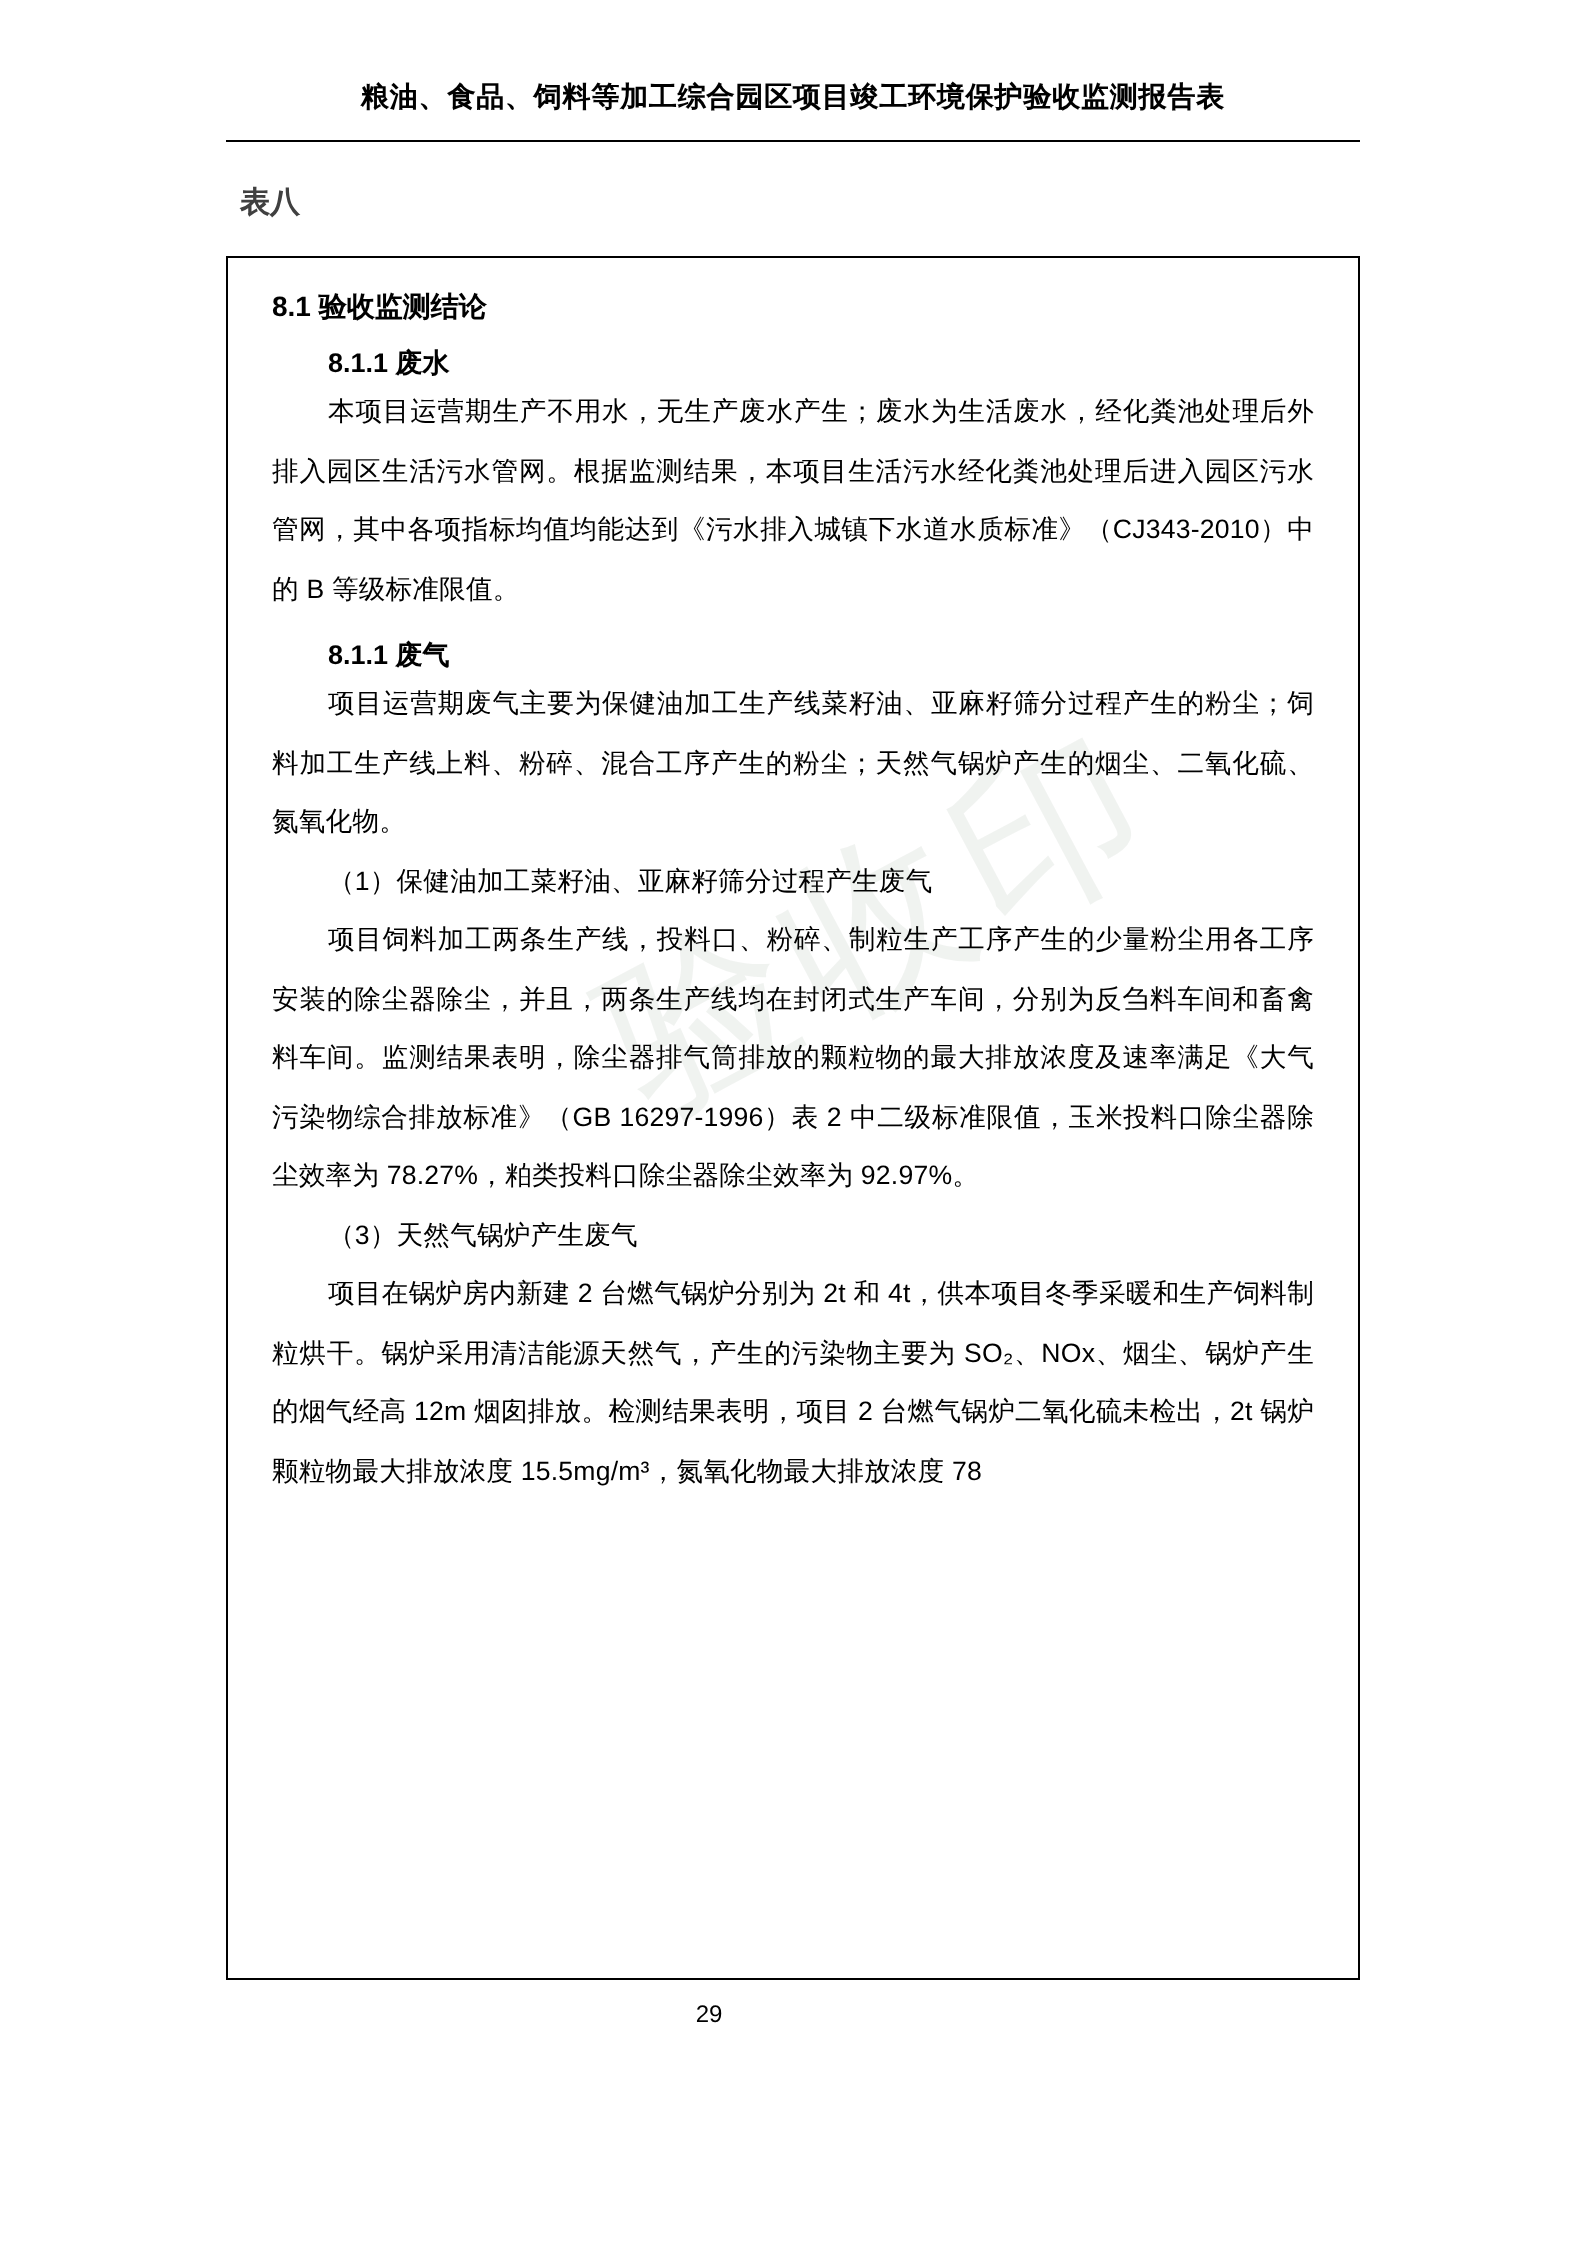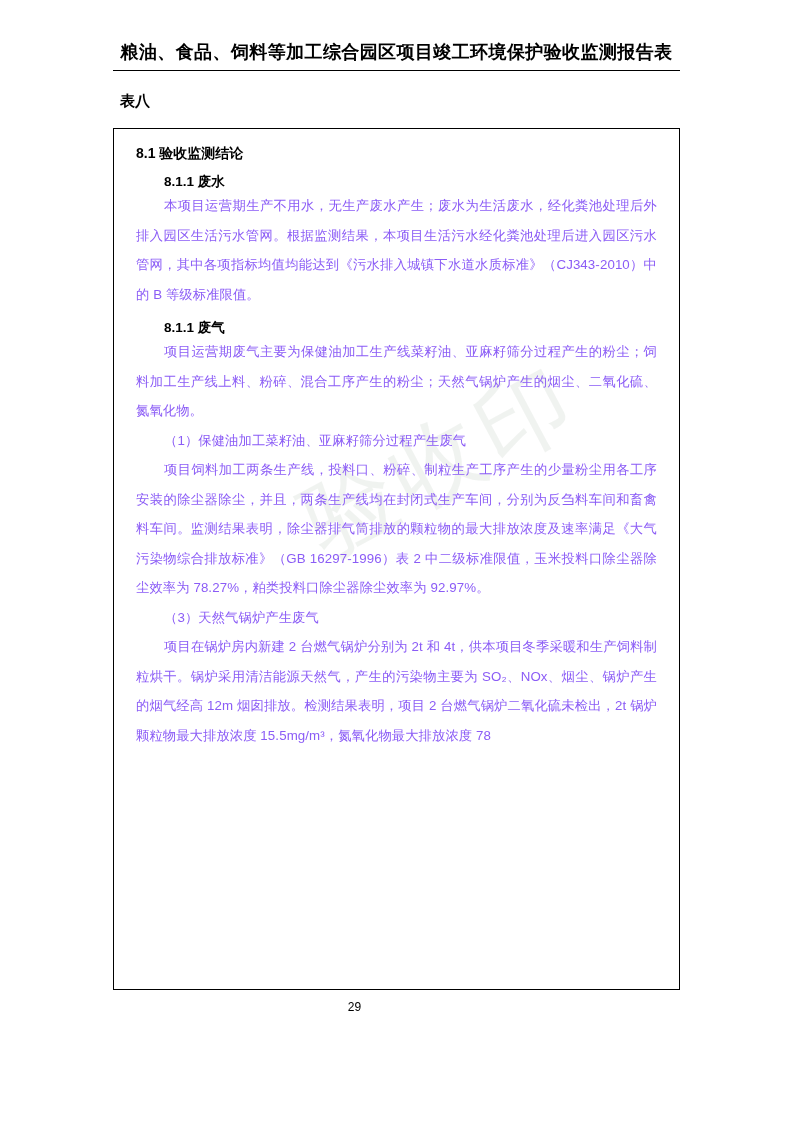--- a/index.html
+++ b/index.html
@@ -20,42 +20,42 @@
     box-sizing: border-box;
   }
   .header-band {
     position: absolute;
     left: 0;
     top: 40px;
     width: 793px;
     text-align: center;
   }
   .header-title {
-    font-size: 18px;
+    font-size: 14px;
     font-family: Liberation Serif, serif;
     font-weight: bold;
     letter-spacing: 0.4px;
     color: #000;
   }
   .header-rule {
     position: absolute;
     left: 113px;
     top: 70px;
     width: 567px;
     height: 1px;
     background: #000;
   }
   .table-label {
     position: absolute;
     left: 120px;
     top: 92px;
     font-size: 15px;
     font-weight: bold;
     font-family: "Liberation Sans", "DejaVu Sans", sans-serif;
-    color: #000000;
+    color: #404040;
   }
   .doc-box {
     position: absolute;
     left: 113px;
     top: 128px;
     width: 567px;
     height: 862px;
     border: 1px solid #000;
     box-sizing: border-box;
     padding: 10px 22px 10px 22px;
@@ -75,21 +75,21 @@
     margin: 10px 0 0 0;
     text-indent: 28px;
     color: #000;
   }
   p.para {
     font-size: 13.3px;
     line-height: 29.5px;
     margin: 0;
     text-indent: 28px;
     text-align: justify;
-    color: #8b5cf6;
+    color: #000000;
     font-family: "Liberation Sans", "DejaVu Sans", sans-serif;
     letter-spacing: 0.1px;
   }
   .page-number {
     position: absolute;
     left: 0;
     top: 1000px;
     width: 709px;
     text-align: center;
     font-size: 12px;

